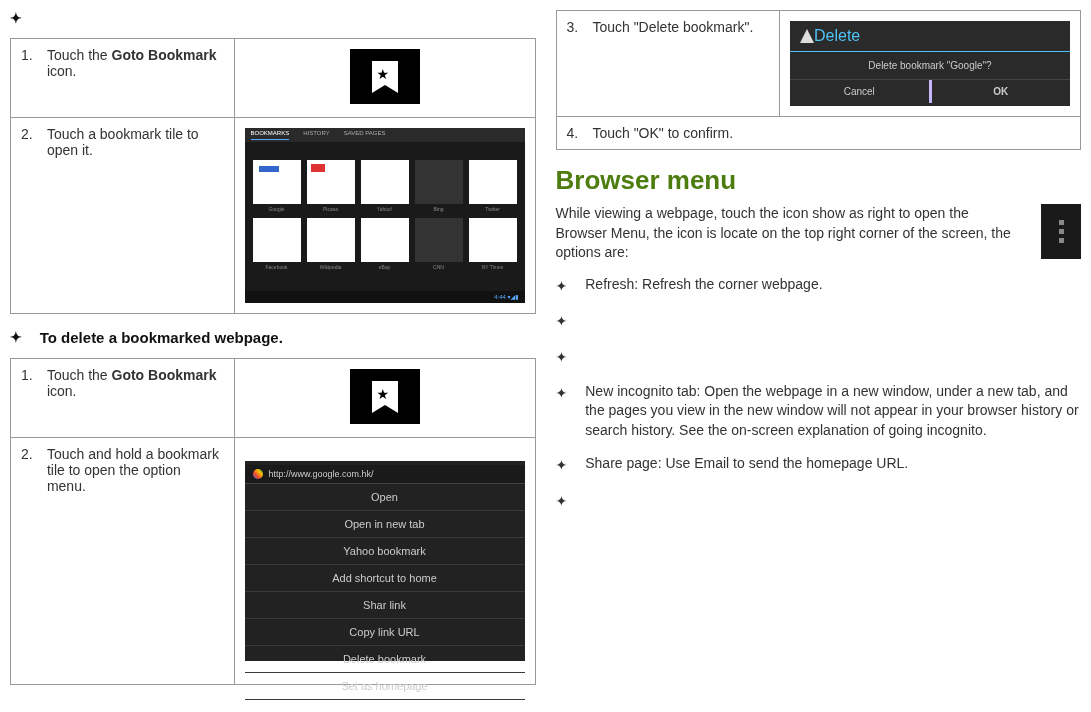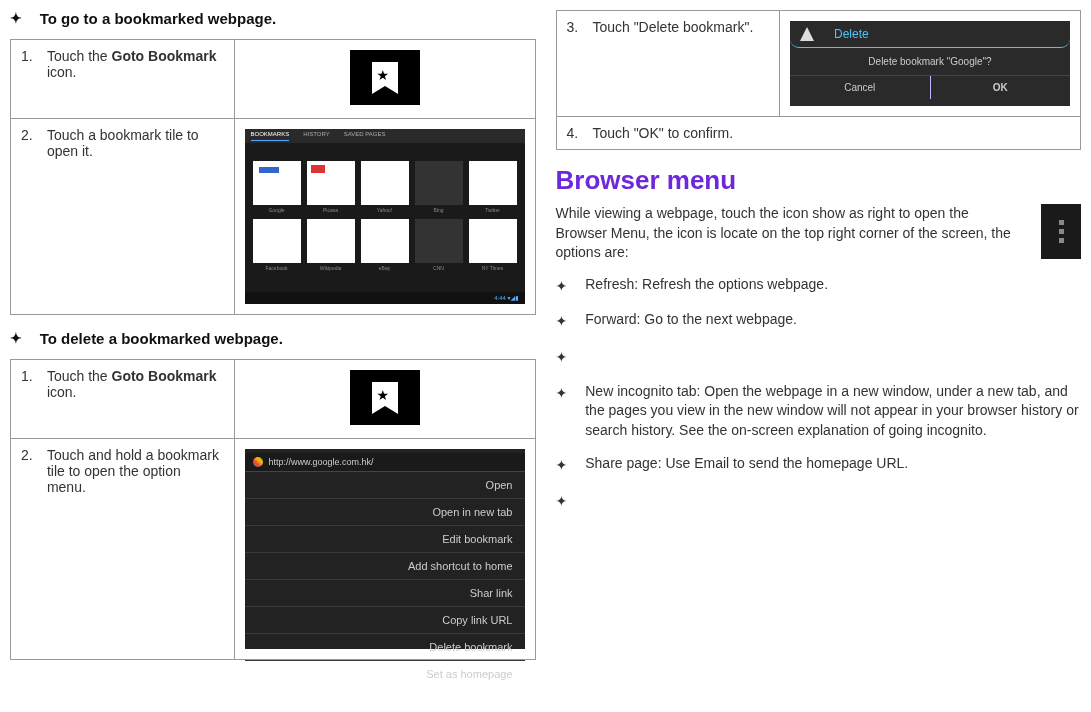--- a/index.html
+++ b/index.html
@@ -63,21 +63,21 @@
       display: inline-block;
       width: calc(100% - 26px);
       vertical-align: top;
     }
     .bold {
       font-weight: bold;
     }
     .h2-title {
       font-size: 26px;
       font-weight: bold;
-      color: #6d28d9;
+      color: #4d7c0f;
       margin: 10px 0 8px 0;
       font-family: "Trebuchet MS", Arial, sans-serif;
     }
     .intro-row {
       display: flex;
       align-items: flex-start;
       gap: 24px;
       margin-bottom: 12px;
     }
     .intro-text {
@@ -194,21 +194,21 @@
       text-align: right;
       padding: 2px 6px;
     }
     
     
     .context-thumb {
       width: 280px;
       height: 200px;
       background: #222;
       position: relative;
-      margin: 0 auto;
+      margin: 13px auto;
       padding: 4px 0;
     }
     .context-thumb .url-row {
       background: #1a1a1a;
       color: #ccc;
       font-size: 9px;
       padding: 4px 8px;
       border-bottom: 1px solid #444;
       display: flex;
       align-items: center;
@@ -218,40 +218,38 @@
       width: 10px;
       height: 10px;
       background: linear-gradient(45deg, #4285f4, #ea4335, #fbbc05, #34a853);
       border-radius: 50%;
     }
     .context-thumb .menu-item {
       color: #ccc;
       font-size: 11px;
       padding: 7px 12px;
       border-bottom: 1px solid #3a3a3a;
-      text-align: right;
     }
     
     
     .delete-thumb {
       width: 280px;
       height: 85px;
       background: #2a2a2a;
       position: relative;
       margin: 0 auto;
     }
     .delete-thumb .title-row {
       display: flex;
       align-items: center;
-      gap: 20px;
+      gap: 0;
       padding: 6px 10px;
       color: #4fc3f7;
-      font-size: 12px;
+      font-size: 16px;
       border-bottom: 1px solid #4fc3f7;
-      border-radius: 9px;
     }
     .delete-thumb .warn-icon {
       width: 14px;
       height: 14px;
       background: #ddd;
       clip-path: polygon(50% 0%, 0% 100%, 100% 100%);
       position: relative;
     }
     .delete-thumb .body-text {
       color: #ccc;
@@ -261,21 +259,21 @@
     .delete-thumb .buttons {
       display: flex;
       border-top: 1px solid #444;
     }
     .delete-thumb .btn {
       flex: 1;
       text-align: center;
       color: #ccc;
       font-size: 10px;
       padding: 6px;
-      border-right: 1px solid #c4b5fd;
+      border-right: 3px solid #c4b5fd;
     }
     .delete-thumb .btn:last-child { border-right: none; font-weight: bold; }
     
     
     .dots-thumb {
       width: 40px;
       height: 55px;
       background: #1a1a1a;
       display: flex;
       flex-direction: column;
@@ -290,21 +288,20 @@
       background: #888;
     }
   </style>
 </head>
 <body>
 
 <div class="column">
 
   <div class="star-heading">
     <span class="star-icon">✦</span>
-    <span>To go to a bookmarked webpage.</span>
   </div>
 
   <table class="step-table">
     <tbody>
         <tr>
       <td class="text-cell">
         <span class="step-num">1.</span>
         <span class="step-text">
           <span>Touch the </span><span class="bold">Goto Bookmark</span><span> icon.</span>
         </span>
@@ -406,21 +403,21 @@
         <span class="step-text">Touch and hold a bookmark tile to open the option menu.</span>
       </td>
       <td class="img-cell">
         <div class="context-thumb">
           <div class="url-row">
                 <div class="favicon"></div>
                 <span>http://www.google.com.hk/</span>
               </div>
           <div class="menu-item">Open</div>
           <div class="menu-item">Open in new tab</div>
-          <div class="menu-item">Edit bookmark</div>
+          <div class="menu-item">Yahoo bookmark</div>
           <div class="menu-item">Add shortcut to home</div>
           <div class="menu-item">Shar link</div>
           <div class="menu-item">Copy link URL</div>
           <div class="menu-item">Delete bookmark</div>
           <div class="menu-item">Set as homepage</div>
         </div>
       </td>
     </tr>
   </tbody>
     </table>
@@ -466,25 +463,24 @@
     <div class="dots-thumb">
       <div class="dot"></div>
       <div class="dot"></div>
       <div class="dot"></div>
     </div>
   </div>
 
   <ul class="menu-list">
     <li>
         <span class="star-icon">✦</span>
-        <span>Refresh: Refresh the options webpage.</span>
-      </li>
-    <li>
-        <span class="star-icon">✦</span>
-        <span>Forward: Go to the next webpage.</span>
+        <span>Refresh: Refresh the corner webpage.</span>
+      </li>
+    <li>
+        <span class="star-icon">✦</span>
       </li>
     <li>
         <span class="star-icon">✦</span>
       </li>
     <li>
         <span class="star-icon">✦</span>
         <span>New incognito tab: Open the webpage in a new window, under a new tab, and the pages you view in the new window will not appear in your browser history or search history. See the on-screen explanation of going incognito.</span>
       </li>
     <li>
         <span class="star-icon">✦</span>

